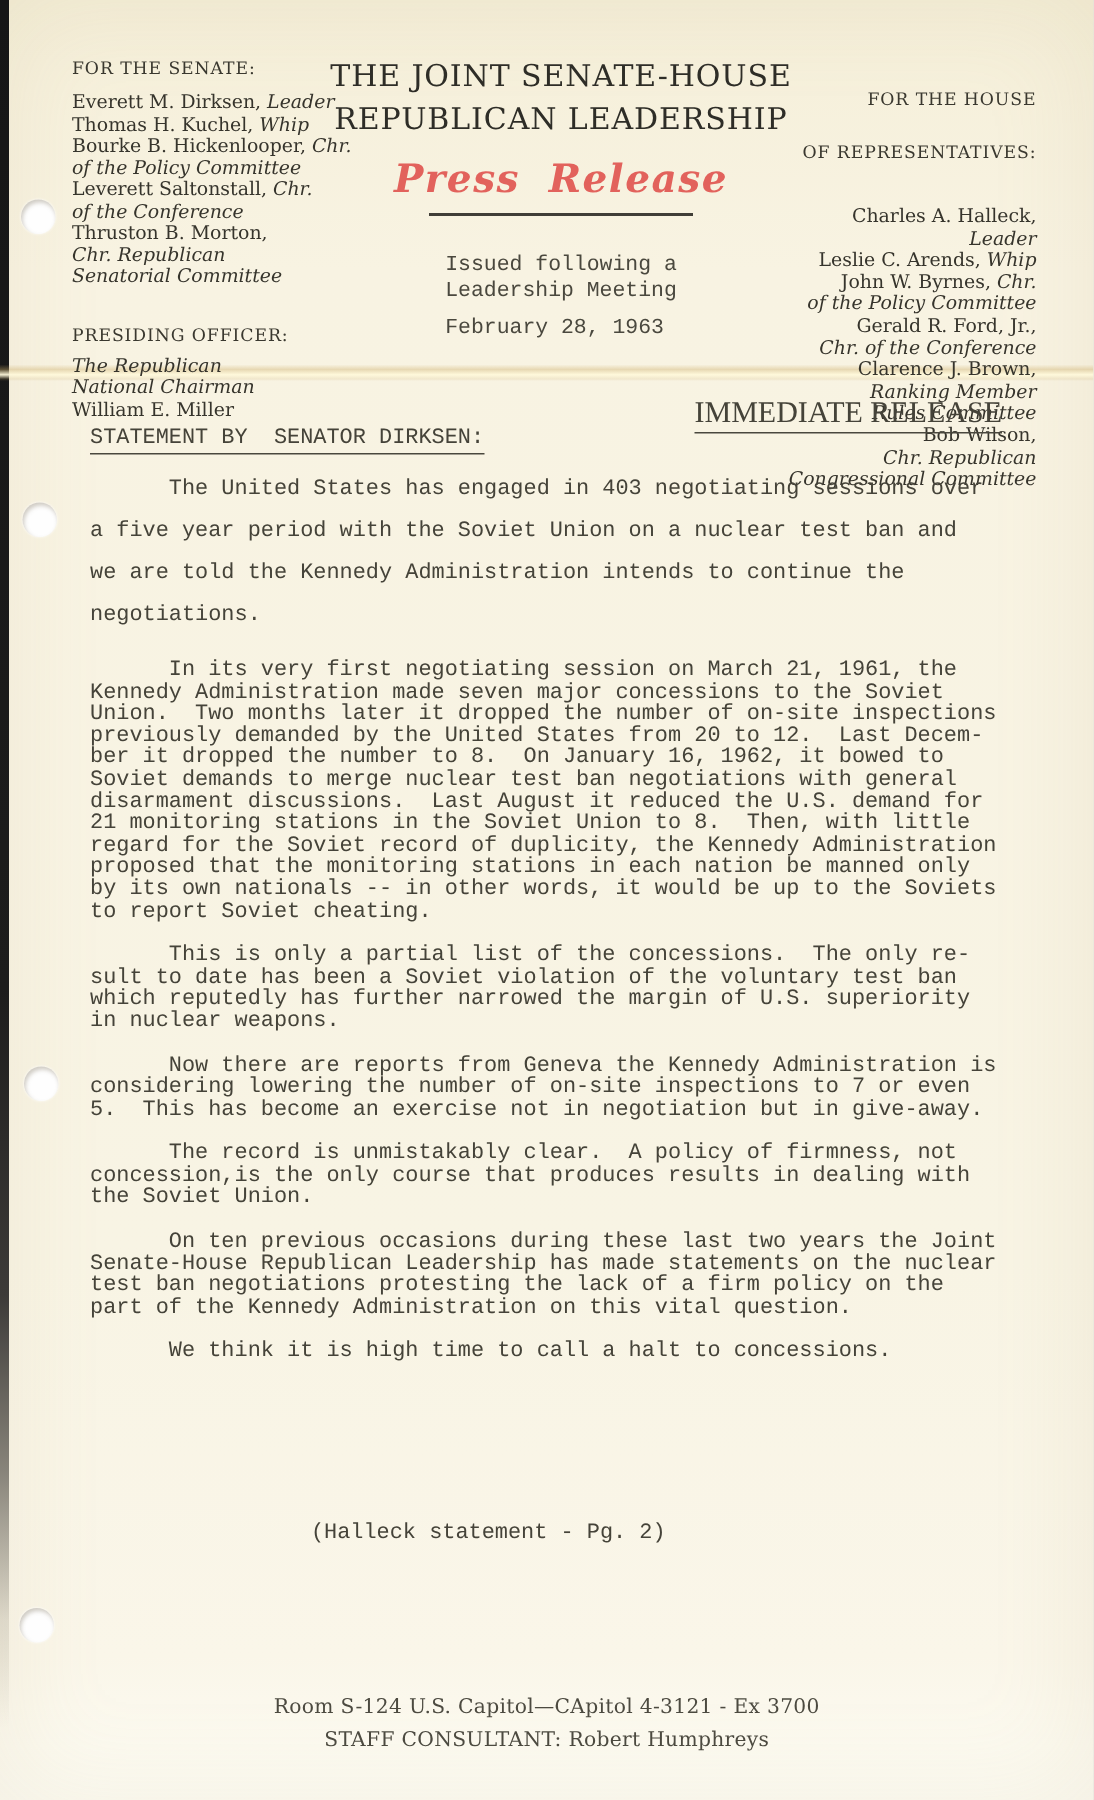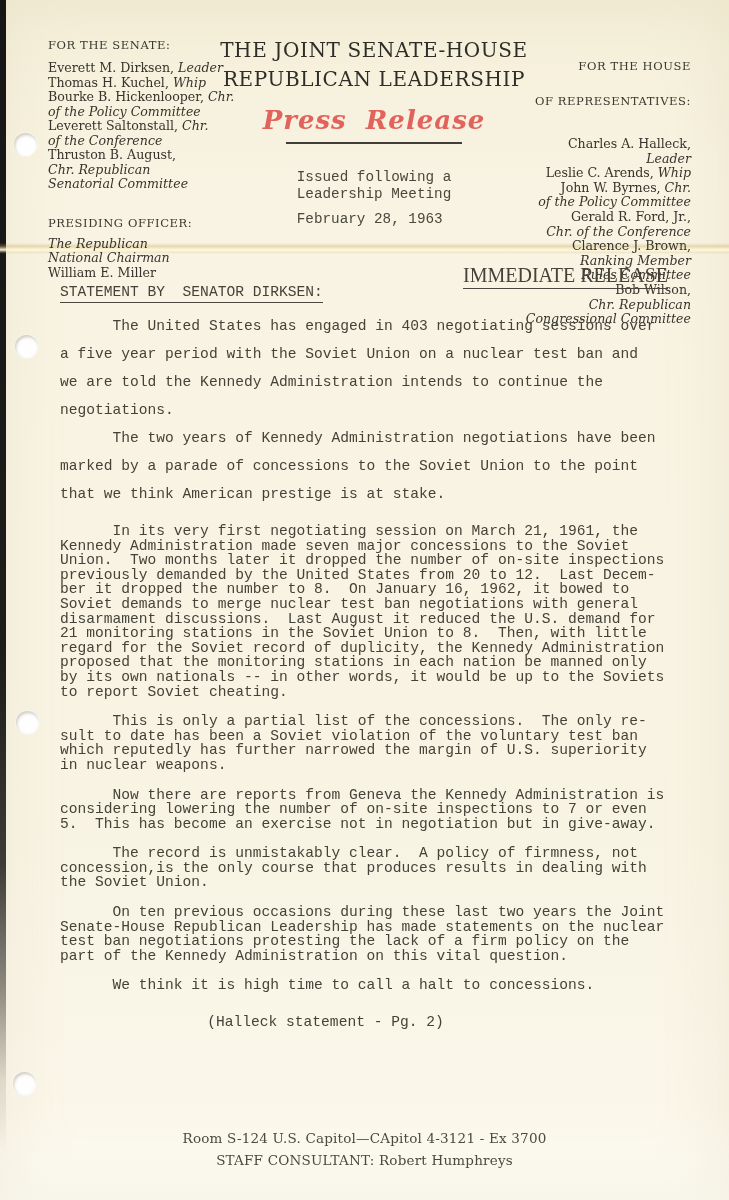--- a/index.html
+++ b/index.html
@@ -72,21 +72,21 @@
   <header>
     <div class="lh-left">
       <div class="lh-heading">FOR THE SENATE:</div>
       <div>
           <div class="lh-line"><span>Everett M. Dirksen, </span><span class="it">Leader</span></div>
           <div class="lh-line"><span>Thomas H. Kuchel, </span><span class="it">Whip</span></div>
           <div class="lh-line"><span>Bourke B. Hickenlooper, </span><span class="it">Chr.</span></div>
           <div class="lh-line"><span class="it">of the Policy Committee</span></div>
           <div class="lh-line"><span>Leverett Saltonstall, </span><span class="it">Chr.</span></div>
           <div class="lh-line"><span class="it">of the Conference</span></div>
-          <div class="lh-line"><span>Thruston B. August,</span></div>
+          <div class="lh-line"><span>Thruston B. Morton,</span></div>
           <div class="lh-line"><span class="it">Chr. Republican</span></div>
           <div class="lh-line"><span class="it">Senatorial Committee</span></div>
         </div>
       <div class="lh-heading presiding">PRESIDING OFFICER:</div>
       <div>
           <div class="lh-line"><span class="it">The Republican</span></div>
           <div class="lh-line"><span class="it">National Chairman</span></div>
           <div class="lh-line"><span>William E. Miller</span></div>
         </div>
     </div>
@@ -129,23 +129,20 @@
   </header>
 
   <div class="tw immediate">IMMEDIATE RELEASE</div>
   <div class="tw statement">STATEMENT BY  SENATOR DIRKSEN:</div>
 
   <main class="tw doc-body">
       <div class="para double"><span>      The United States has engaged in 403 negotiating sessions over
 a five year period with the Soviet Union on a nuclear test ban and
 we are told the Kennedy Administration intends to continue the
 negotiations.</span></div>
-      <div class="para double"><span>      The two years of Kennedy Administration negotiations have been
-marked by a parade of concessions to the Soviet Union to the point
-that we think American prestige is at stake.</span></div>
       <div class="para single"><span>      In its very first negotiating session on March 21, 1961, the
 Kennedy Administration made seven major concessions to the Soviet
 Union.  Two months later it dropped the number of on-site inspections
 previously demanded by the United States from 20 to 12.  Last Decem-
 ber it dropped the number to 8.  On January 16, 1962, it bowed to
 Soviet demands to merge nuclear test ban negotiations with general
 disarmament discussions.  Last August it reduced the U.S. demand for
 21 monitoring stations in the Soviet Union to 8.  Then, with little
 regard for the Soviet record of duplicity, the Kennedy Administration
 proposed that the monitoring stations in each nation be manned only

